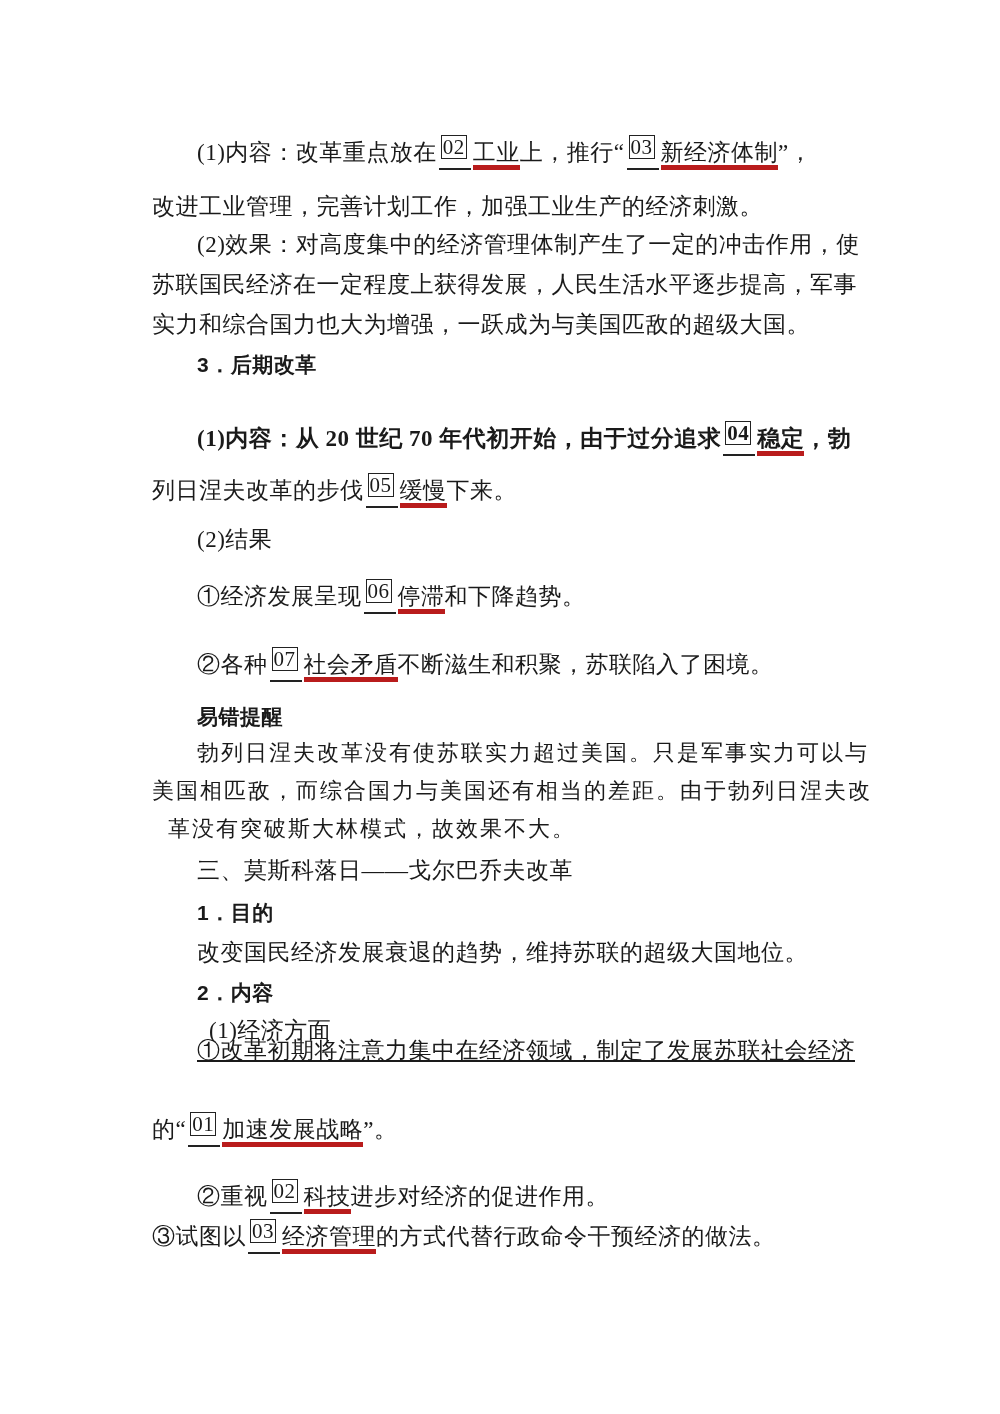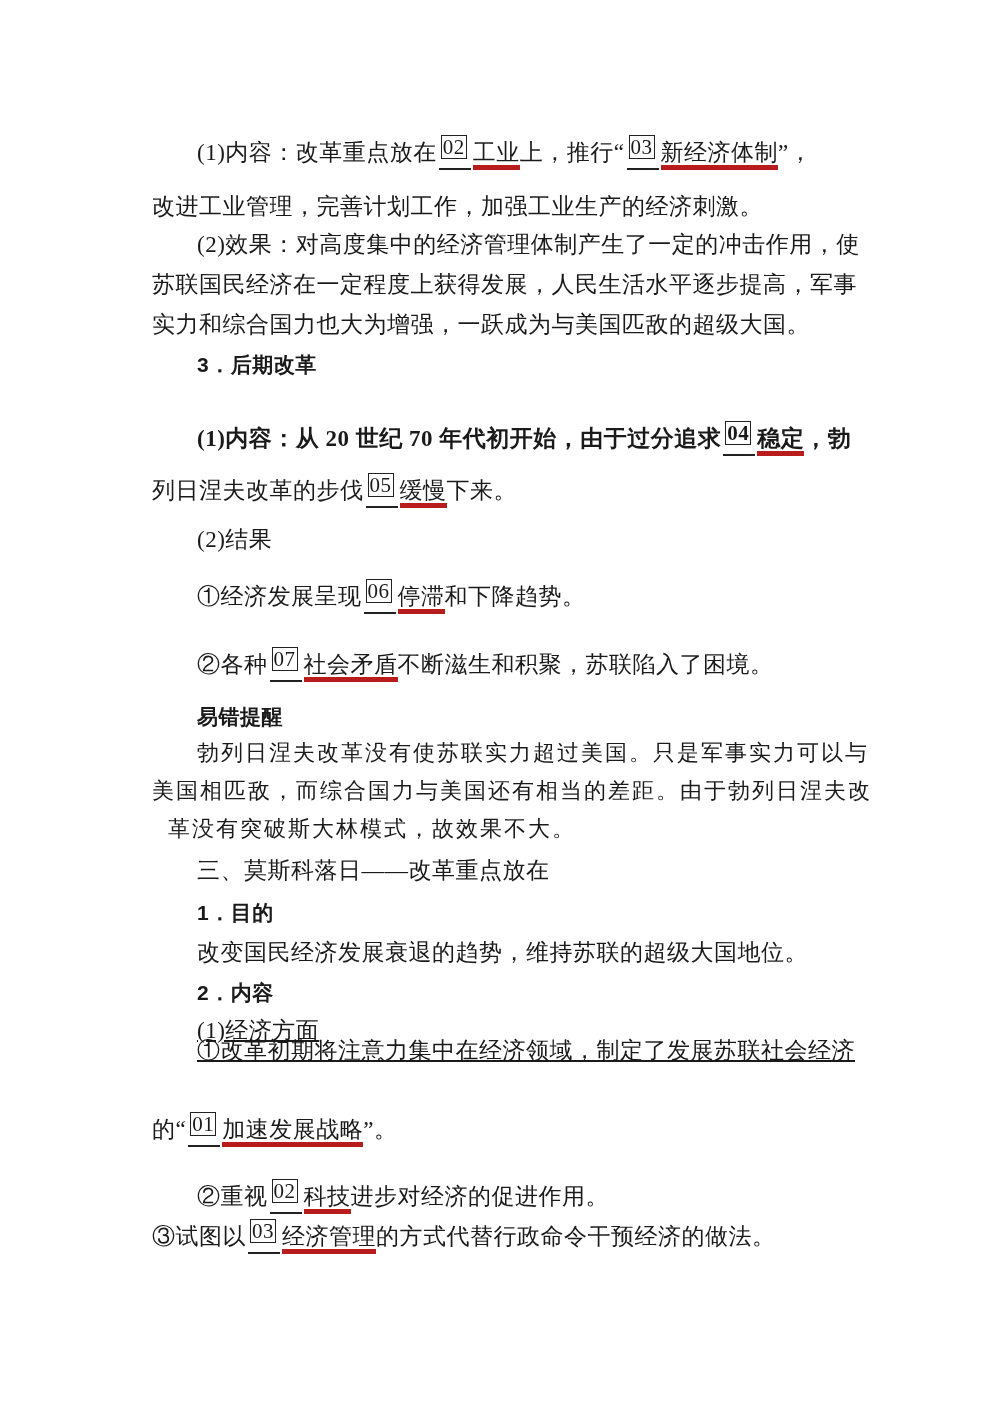--- a/index.html
+++ b/index.html
@@ -35,25 +35,25 @@
 <div class="line" style="left:197px;top:582px;">
   <span>①经济发展呈现</span><span class="blank"><span class="num">06</span></span><span class="ans">停滞</span><span>和下降趋势。</span>
 </div>
 <div class="line" style="left:197px;top:650px;">
   <span>②各种</span><span class="blank"><span class="num">07</span></span><span class="ans">社会矛盾</span><span>不断滋生和积聚，苏联陷入了困境。</span>
 </div>
 <div class="line bold" style="left:197px;top:702px;">易错提醒</div>
 <div class="line kai" style="left:197px;top:738px;font-size:22px;">勃列日涅夫改革没有使苏联实力超过美国。只是军事实力可以与</div>
 <div class="line kai" style="left:152px;top:776px;font-size:22px;">美国相匹敌，而综合国力与美国还有相当的差距。由于勃列日涅夫改</div>
 <div class="line kai" style="left:152px;top:814px;font-size:22px;margin-left:16px;">革没有突破斯大林模式，故效果不大。</div>
-<div class="line" style="left:197px;top:856px;">三、莫斯科落日——改革重点放在</div>
+<div class="line" style="left:197px;top:856px;">三、莫斯科落日——戈尔巴乔夫改革</div>
 <div class="line bold" style="left:197px;top:898px;">1．目的</div>
 <div class="line" style="left:197px;top:938px;">改变国民经济发展衰退的趋势，维持苏联的超级大国地位。</div>
 <div class="line bold" style="left:197px;top:978px;">2．内容</div>
-<div class="line" style="left:197px;top:1016px;text-decoration:underline;">(1)经济方面</div>
+<div class="line" style="left:209px;top:1016px;">(1)经济方面</div>
 <div class="line" style="left:197px;top:1036px;text-decoration:underline;">①改革初期将注意力集中在经济领域，制定了发展苏联社会经济</div>
 <div class="line" style="left:152px;top:1115px;">
   <span>的“</span><span class="blank"><span class="num">01</span></span><span class="ans">加速发展战略</span><span>”。</span>
 </div>
 <div class="line" style="left:197px;top:1182px;">
   <span>②重视</span><span class="blank"><span class="num">02</span></span><span class="ans">科技</span><span>进步对经济的促进作用。</span>
 </div>
 <div class="line" style="left:152px;top:1222px;">
   <span>③试图以</span><span class="blank"><span class="num">03</span></span><span class="ans">经济管理</span><span>的方式代替行政命令干预经济的做法。</span>
 </div>

